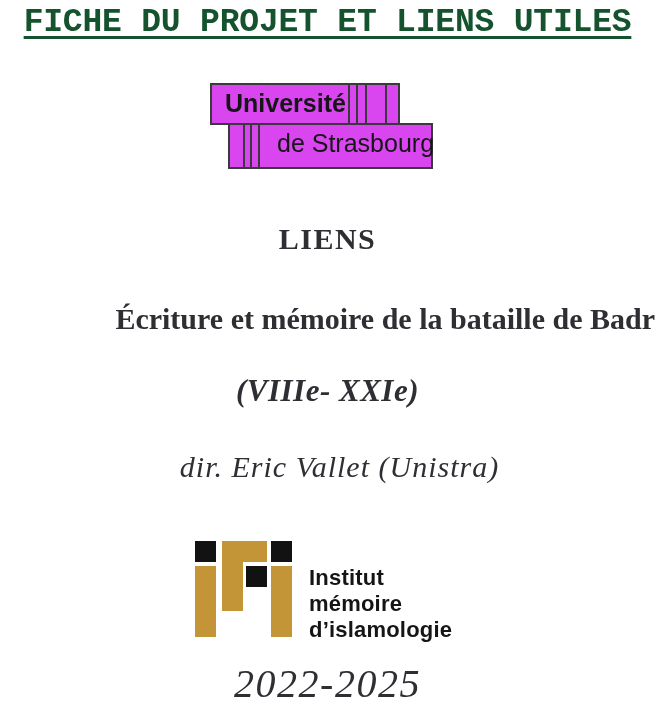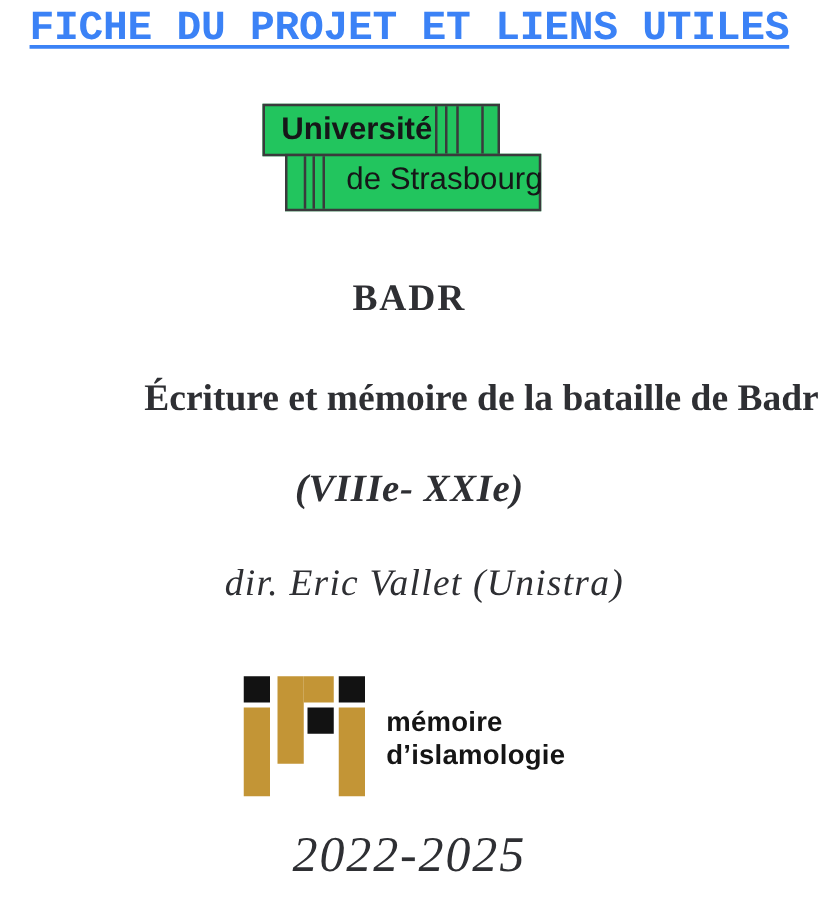--- a/index.html
+++ b/index.html
@@ -7,27 +7,27 @@
     position:relative; width:669px; height:727px; background:#fff;
     overflow:hidden; font-family:"Liberation Serif", serif; color:#2e2f33;
   }
   .cline { position:absolute; left:0; width:655px; text-align:center; line-height:34px; }
 
   
   .doc-title {
     position:absolute; top:6px; left:0; width:655px; margin:0;
     text-align:center; font-family:"Liberation Mono", monospace;
     font-weight:bold; font-size:33px; line-height:33px; letter-spacing:-0.2px;
-    color:#3b82f6; text-decoration:underline;
+    color:#14532d; text-decoration:underline;
     text-decoration-thickness:3px; text-underline-offset:5px;
   }
 
   
   .unistra { position:absolute; left:210px; top:83px; width:223px; height:81px; }
-  .u-box { position:absolute; box-sizing:border-box; border:2px solid #3a3a3c; background:#22c55e; }
+  .u-box { position:absolute; box-sizing:border-box; border:2px solid #3a3a3c; background:#d946ef; }
   .u-top { left:0; top:0; width:190px; height:42px; }
   .u-bottom { left:18px; top:40px; width:205px; height:46px; }
   .u-label { position:absolute; top:0; font-family:"Liberation Sans", sans-serif; font-size:25px; color:#161618; white-space:nowrap; }
   .u-top .u-label { left:13px; line-height:37px; font-weight:bold; }
   .u-bottom .u-label { left:47px; line-height:36px; font-weight:normal; }
   .u-stripe { position:absolute; top:0; bottom:0; width:2px; background:#3a3a3c; }
   .u-top .st1 { left:136px; } .u-top .st2 { left:144px; } .u-top .st3 { left:153px; } .u-top .st4 { left:173px; }
   .u-bottom .sb1 { left:13px; } .u-bottom .sb2 { left:20px; } .u-bottom .sb3 { left:28px; }
 
   
@@ -72,37 +72,38 @@
       <i class="u-stripe st4"></i>
     </div>
     <div class="u-box u-bottom">
       <i class="u-stripe sb1"></i>
       <i class="u-stripe sb2"></i>
       <i class="u-stripe sb3"></i>
       <span class="u-label">de Strasbourg</span>
     </div>
   </div>
 
-  <div class="cline acronym">BADR</div>
+  <div class="cline acronym">LIENS</div>
 
   <div class="cline proj-title">Écriture et mémoire de la bataille de Badr</div>
 
   <div class="cline period">(VIIIe- XXIe)</div>
 
   <div class="cline director">dir. Eric Vallet (Unistra)</div>
 
   <div class="ifi">
     <span class="blk blackblk dot1"></span>
     <span class="blk gold stem1"></span>
     <span class="blk gold stem2"></span>
     <span class="blk gold ext2"></span>
     <span class="blk blackblk sq2"></span>
     <span class="blk blackblk dot3"></span>
     <span class="blk gold stem3"></span>
     <div class="ifi-text">
+      <div>Institut</div>
       <div>mémoire</div>
       <div>d’islamologie</div>
     </div>
   </div>
 
   <div class="cline years">2022-2025</div>
 
 </div>
 
 </body></html>

